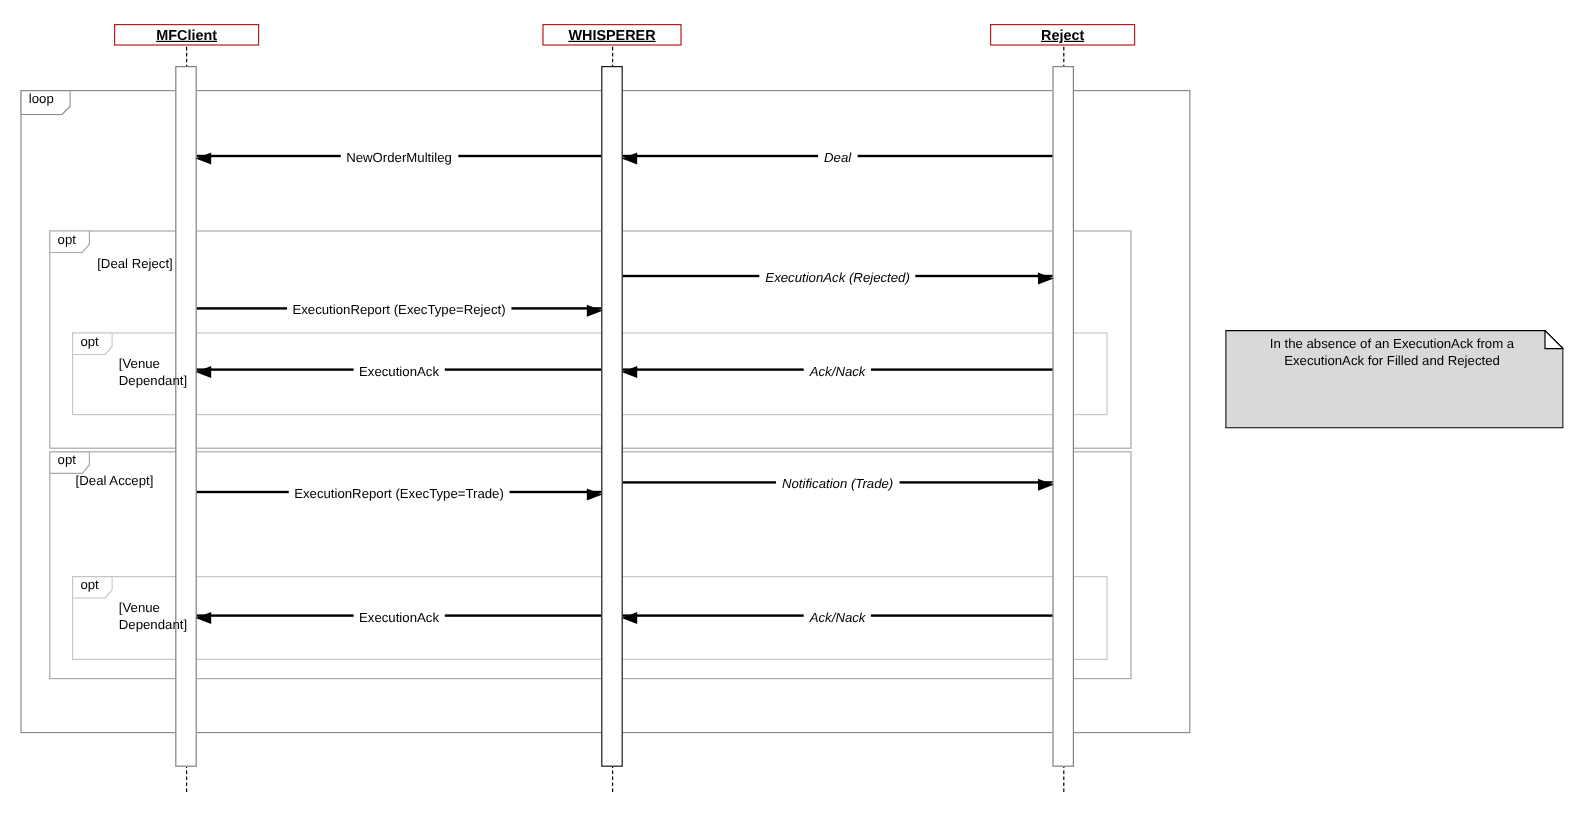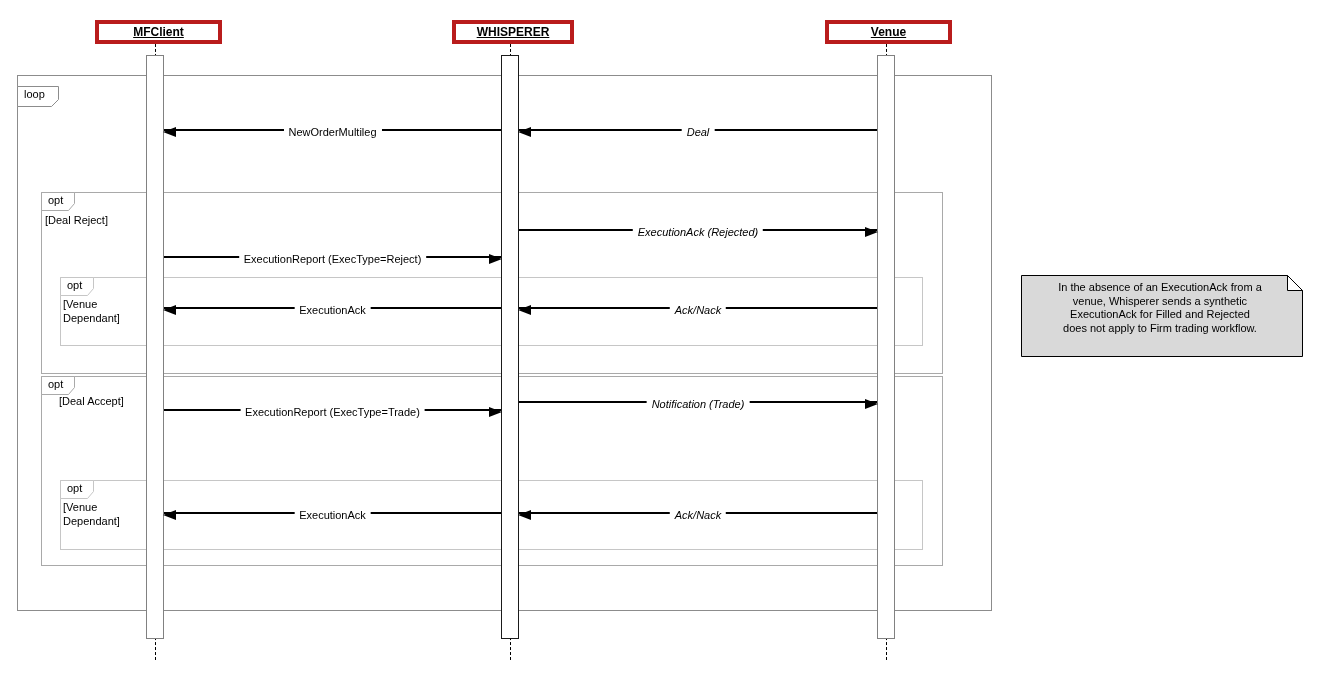--- a/index.html
+++ b/index.html
@@ -1,20 +1,20 @@
 <!DOCTYPE html>
 <html><head>
 <meta charset="utf-8">
 <style>
   html,body { margin:0; padding:0; background:#fff; }
   .canvas { position:relative; width:1326px; height:681px; background:#ffffff;
             font-family:"Liberation Sans", sans-serif; overflow:hidden; }
 
   
-  .actor { position:absolute; top:20px; height:16px; border:4px solid #b91c1c; background:#fff;
+  .actor { position:absolute; top:20px; height:16px; border:1px solid #b91c1c; background:#fff;
            text-align:center; font-weight:bold; font-size:12px; line-height:16px;
            text-decoration:underline; z-index:6; }
 
   
   .lifeline { position:absolute; top:39px; height:621px; width:0;
               border-left:1px dashed #000; z-index:2; }
 
   
   .activation { position:absolute; top:55px; height:582px; width:16px; background:#fff; z-index:3; }
   .activation.gray  { border:1px solid #818181; }
@@ -23,21 +23,21 @@
   
   .frame { position:absolute; z-index:1; background:transparent; }
   .frame.loop  { border:1px solid #8c8c8c; }
   .frame.opt   { border:1px solid #a9a9a9; }
   .frame.inner { border:1px solid #c6c6c6; }
 
   .frame-tab { position:absolute; z-index:5; }
   .frame-tab svg { display:block; }
   .tab-text { position:absolute; left:7px; top:2px; font-size:11px; color:#000; }
 
-  .guard { position:absolute; z-index:5; font-size:11px; color:#000; line-height:14px; }
+  .guard { position:absolute; z-index:5; font-size:11px; color:#000; line-height:14px;margin-left:36px; }
 
   
   .msg { position:absolute; height:0; border-top:2px solid #000; z-index:4; }
   .msg .label { position:absolute; left:50%; top:1px; transform:translate(-50%,-50%);
                 background:#fff; padding:0 5px; font-size:11px; white-space:nowrap; }
   .msg.italic .label { font-style:italic; }
   .arrow-l { position:absolute; left:-1px; top:-4px; width:0; height:0;
              border-top:5px solid transparent; border-bottom:5px solid transparent;
              border-right:13px solid #000; }
   .arrow-r { position:absolute; right:-1px; top:-4px; width:0; height:0;
@@ -54,29 +54,29 @@
 <body>
 
 <div class="canvas">
 
   <div class="lifeline" style="left:155px;"></div>
   <div class="lifeline" style="left:510px;"></div>
   <div class="lifeline" style="left:886px;"></div>
 
   <div class="actor" style="left:95px;  width:119px;">MFClient</div>
   <div class="actor" style="left:452px; width:114px;">WHISPERER</div>
-  <div class="actor" style="left:825px; width:119px;">Venue</div>
+  <div class="actor" style="left:825px; width:119px;">Reject</div>
 
   <div class="frame loop" style="left:17px; top:75px;  width:973px; height:534px;"></div>
   <div class="frame opt" style="left:41px; top:192px; width:900px; height:180px;"></div>
   <div class="frame inner" style="left:60px; top:277px; width:861px; height:67px;"></div>
   <div class="frame opt" style="left:41px; top:376px; width:900px; height:188px;"></div>
   <div class="frame inner" style="left:60px; top:480px; width:861px; height:68px;"></div>
 
-  <div class="frame-tab" style="left:17px; top:75px;margin-top:11px;">
+  <div class="frame-tab" style="left:17px; top:75px;">
     <svg width="42" height="21">
       <path d="M0.5,0.5 H41.5 V13.5 L34.5,20.5 H0.5 Z" fill="#ffffff" stroke="#8c8c8c"></path>
     </svg>
     <span class="tab-text">loop</span>
   </div>
 
   <div class="frame-tab" style="left:41px; top:192px;">
     <svg width="34" height="19">
       <path d="M0.5,0.5 H33.5 V11.5 L27.5,18.5 H0.5 Z" fill="#ffffff" stroke="#a9a9a9"></path>
     </svg>
@@ -99,21 +99,21 @@
 
   <div class="frame-tab" style="left:60px; top:480px;">
     <svg width="34" height="19">
       <path d="M0.5,0.5 H33.5 V11.5 L27.5,18.5 H0.5 Z" fill="#ffffff" stroke="#c6c6c6"></path>
     </svg>
     <span class="tab-text">opt</span>
   </div>
 
   <div class="guard" style="left:45px; top:213px; white-space:nowrap;">[Deal Reject]</div>
   <div class="guard" style="left:63px; top:297px; width:70px;">[Venue Dependant]</div>
-  <div class="guard" style="left:59px; top:394px; white-space:nowrap;text-align:right;">[Deal Accept]</div>
+  <div class="guard" style="left:27px; top:394px; white-space:nowrap;text-align:right;">[Deal Accept]</div>
   <div class="guard" style="left:63px; top:500px; width:70px;">[Venue Dependant]</div>
 
   <div class="activation gray" style="left:146px;"></div>
   <div class="activation black" style="left:501px;"></div>
   <div class="activation gray" style="left:877px;"></div>
 
   <div class="msg" style="left:164px; top:129px; width:337px;">
     <span class="arrow-l"></span>
     <span class="label">NewOrderMultileg</span>
   </div>
@@ -158,19 +158,17 @@
     <span class="label">Ack/Nack</span>
   </div>
 
   <div class="note">
     <svg width="282" height="82">
       <path d="M0.5,0.5 H266.5 L281.5,15.5 V81.5 H0.5 Z" fill="#d9d9d9" stroke="#000000"></path>
       <path d="M266.5,0.5 V15.5 H281.5 Z" fill="#ffffff" stroke="#000000"></path>
     </svg>
     <div class="note-text">
       <div class="note-line">In the absence of an ExecutionAck from a</div>
-      <div class="note-line">venue, Whisperer sends a synthetic</div>
       <div class="note-line">ExecutionAck for Filled and Rejected</div>
-      <div class="note-line">does not apply to Firm trading workflow.</div>
     </div>
   </div>
 
 </div>
 
 </body></html>

